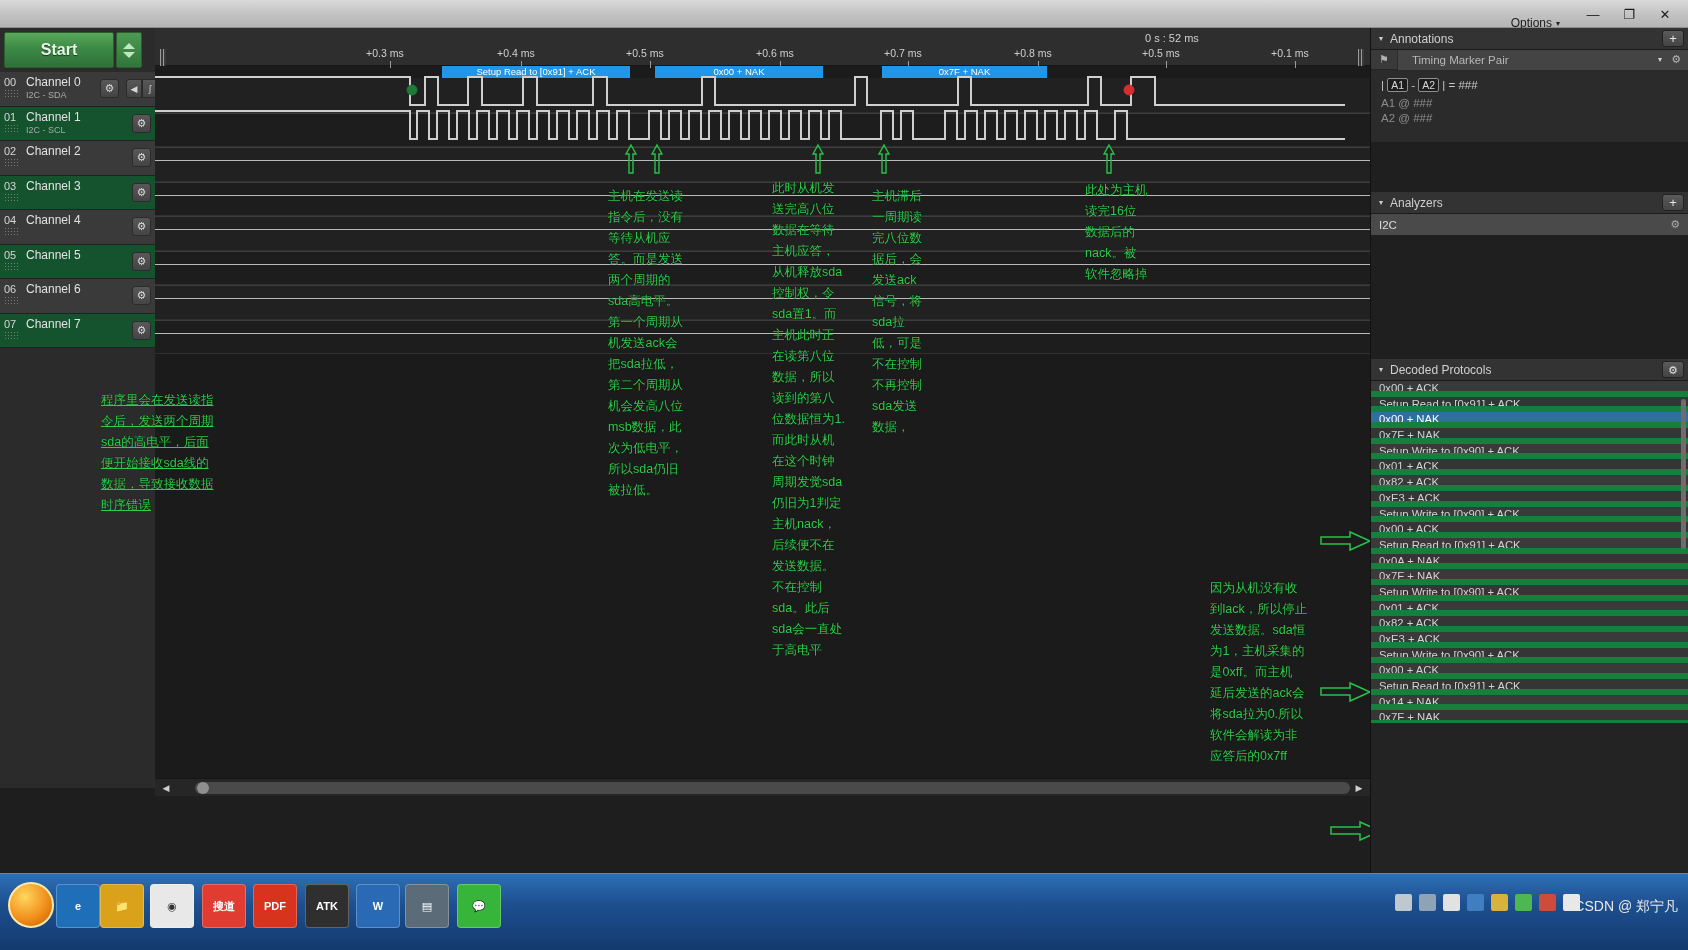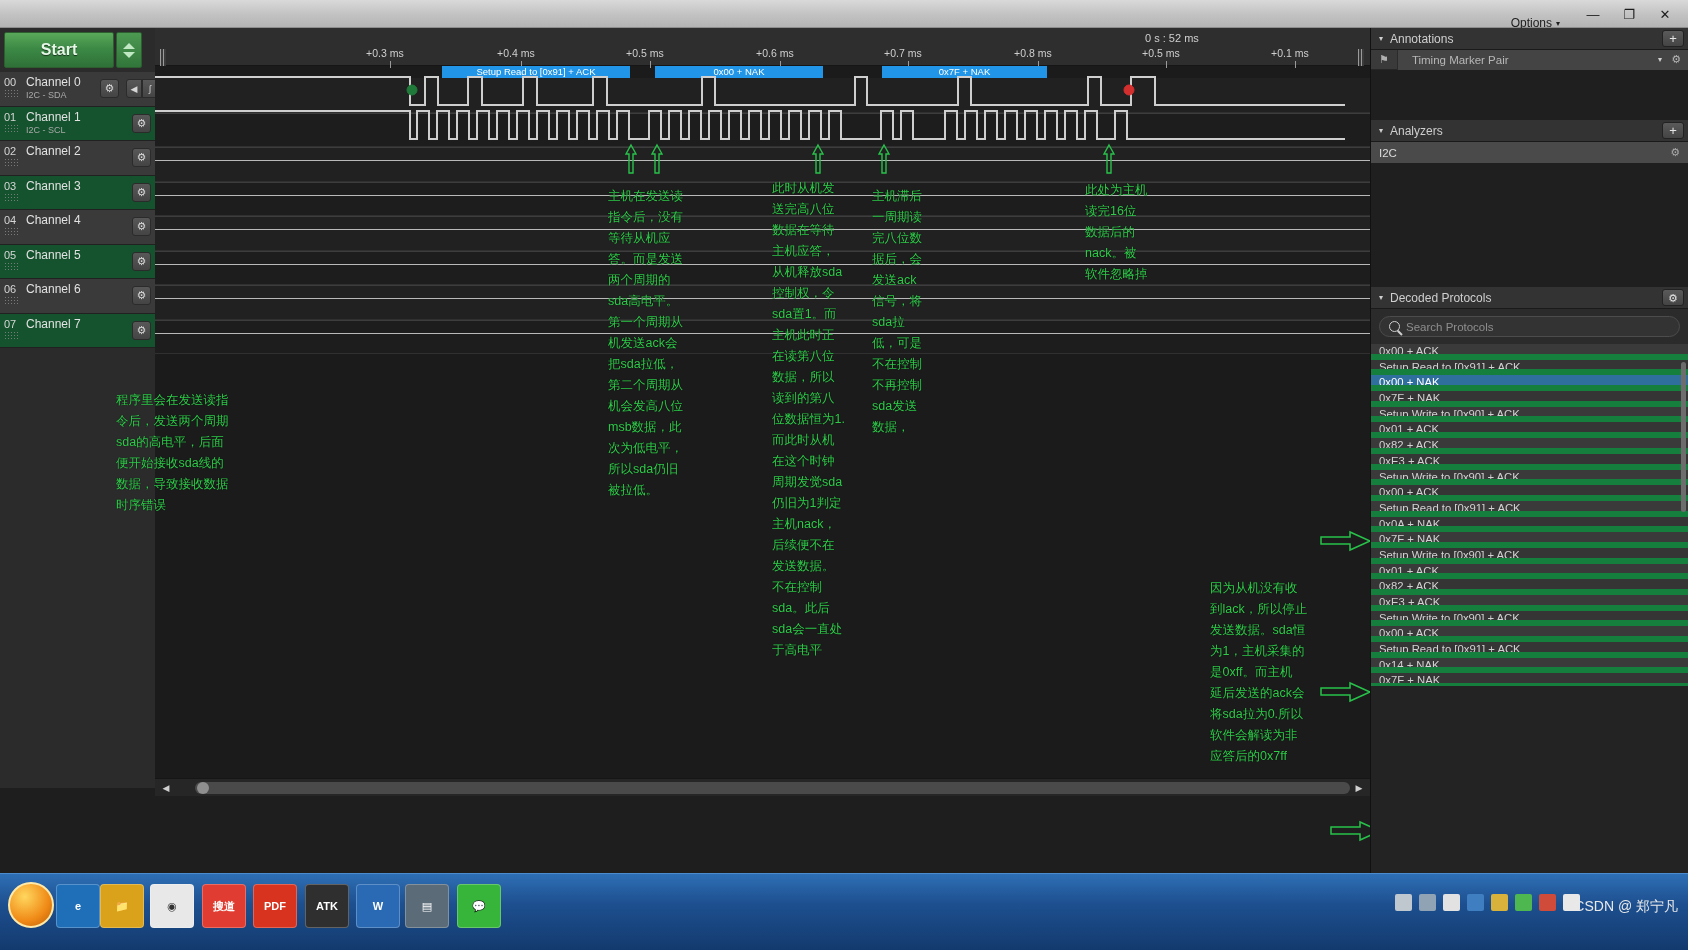--- a/index.html
+++ b/index.html
@@ -457,21 +457,21 @@
 
   <div class="hscroll">
     <div class="arr" style="left:4px">◀</div>
     <div class="thumb"></div>
     <div class="knob"></div>
     <div class="arr" style="right:4px">▶</div>
   </div>
 
 
   <div id="notes">
-      <div class="ann" style="left: 116px; top: 390px;">
+      <div class="ann" style="left: 101px; top: 390px; text-decoration: underline;">
         <span class="annline">程序里会在发送读指</span>
         <span class="annline">令后，发送两个周期</span>
         <span class="annline">sda的高电平，后面</span>
         <span class="annline">便开始接收sda线的</span>
         <span class="annline">数据，导致接收数据</span>
         <span class="annline">时序错误</span>
       </div>
       <div class="ann" style="left: 608px; top: 186px;">
         <span class="annline">主机在发送读</span>
         <span class="annline">指令后，没有</span>
@@ -565,44 +565,49 @@
       <span class="caret">▾</span>
       <span class="ptitle">Annotations</span>
       <span class="plusbtn">+</span>
     </div>
     <div class="tmrow">
       <span class="pin">⚑</span>
       <span class="tmsel">Timing Marker Pair</span>
       <span class="tmcaret">▾</span>
       <span class="tmgear">⚙</span>
     </div>
+    <div class="annbody">
+      <div class="l1">
+        <span>|</span>
+        <span class="kb">A1</span>
+        <span>-</span>
+        <span class="kb">A2</span>
+        <span>| = ###</span>
+      </div>
+      <div class="l2">A1  @  ###</div>
+      <div class="l2">A2  @  ###</div>
+    </div>
     <div class="annfill"></div>
 
     <div class="panelhead">
       <span class="caret">▾</span>
       <span class="ptitle">Analyzers</span>
       <span class="plusbtn">+</span>
     </div>
     <div class="analyzerlist" id="analyzerlist">
         <div class="analyzeritem">
           <span>I2C</span>
           <span class="g">⚙</span>
         </div>
       </div>
 
     <div class="panelhead">
       <span class="caret">▾</span>
       <span class="ptitle">Decoded Protocols</span>
       <span class="gearbtn">⚙</span>
-    </div>
-    <div class="searchwrap">
-      <div class="searchbox">
-        <span class="magn"></span>
-        <span class="ph">Search Protocols</span>
-      </div>
     </div>
     <div class="protolist" id="protolist" style="height:342px">
       <div class="protoitem">0x00 + ACK</div>
         <div class="protoitem alt">Setup Read to [0x91] + ACK</div>
         <div class="protoitem sel">0x00 + NAK</div>
         <div class="protoitem alt">0x7F + NAK</div>
         <div class="protoitem">Setup Write to [0x90] + ACK</div>
         <div class="protoitem alt">0x01 + ACK</div>
         <div class="protoitem">0x82 + ACK</div>
         <div class="protoitem alt">0xE3 + ACK</div>

